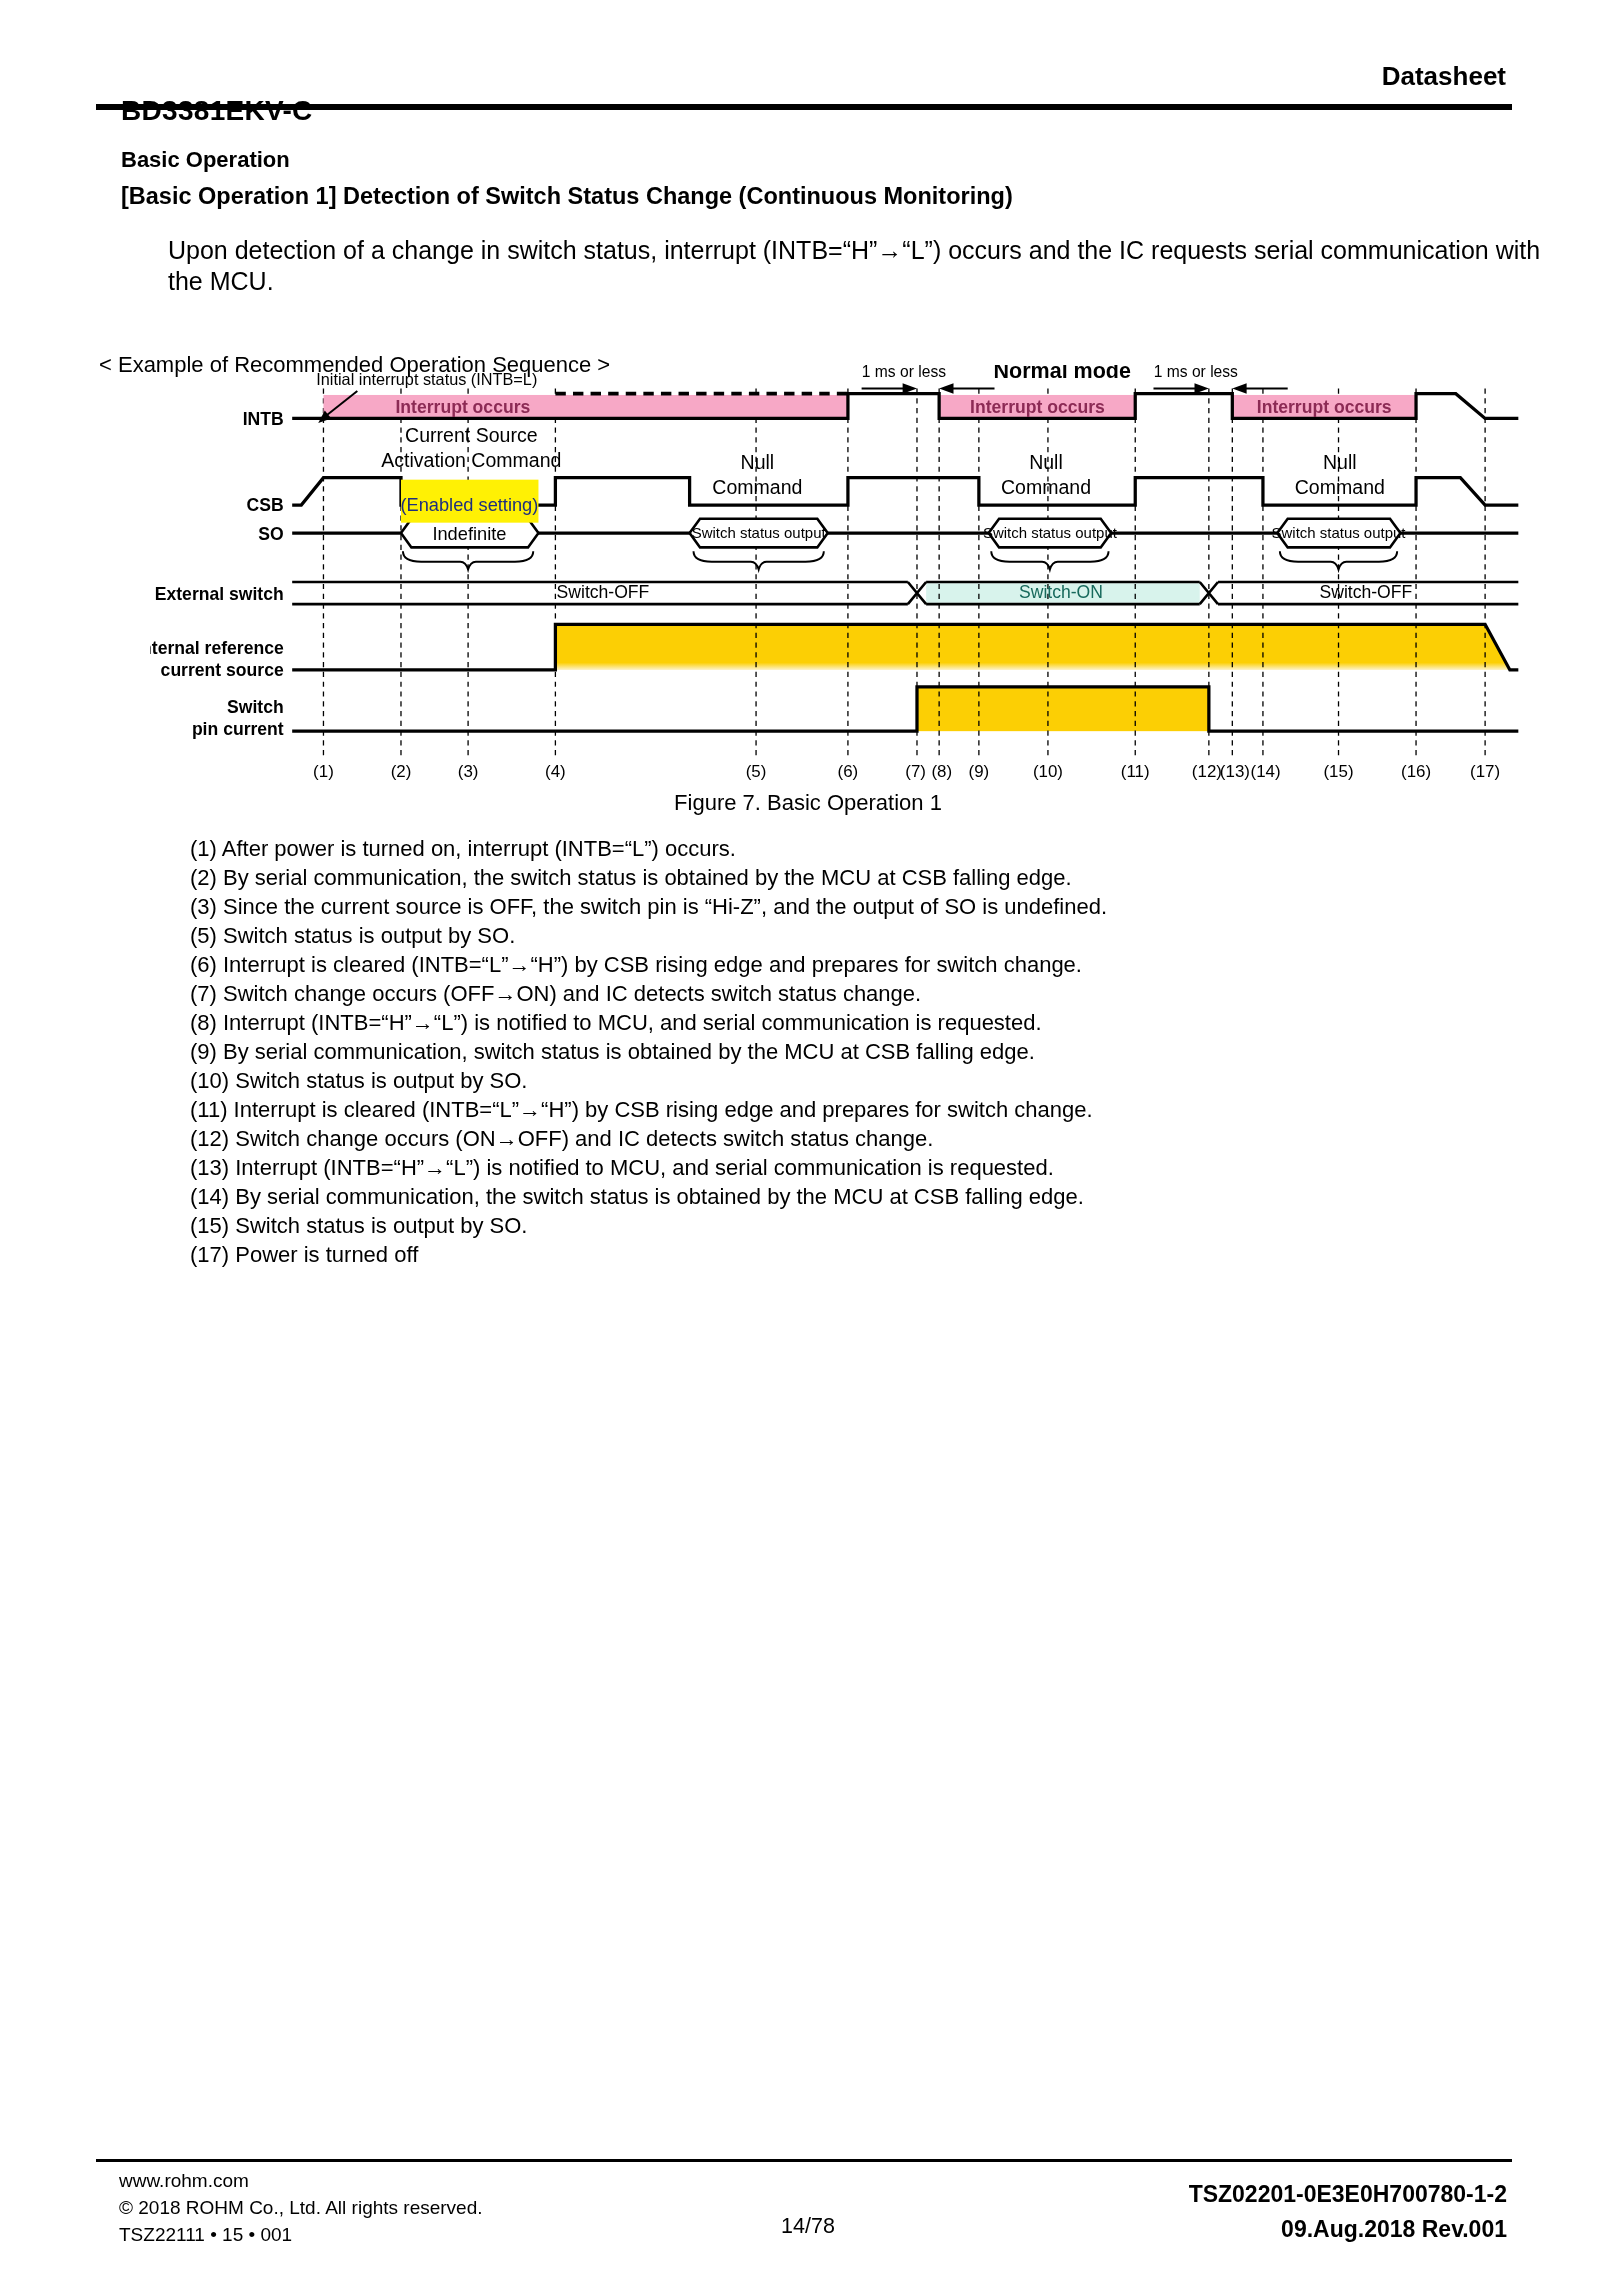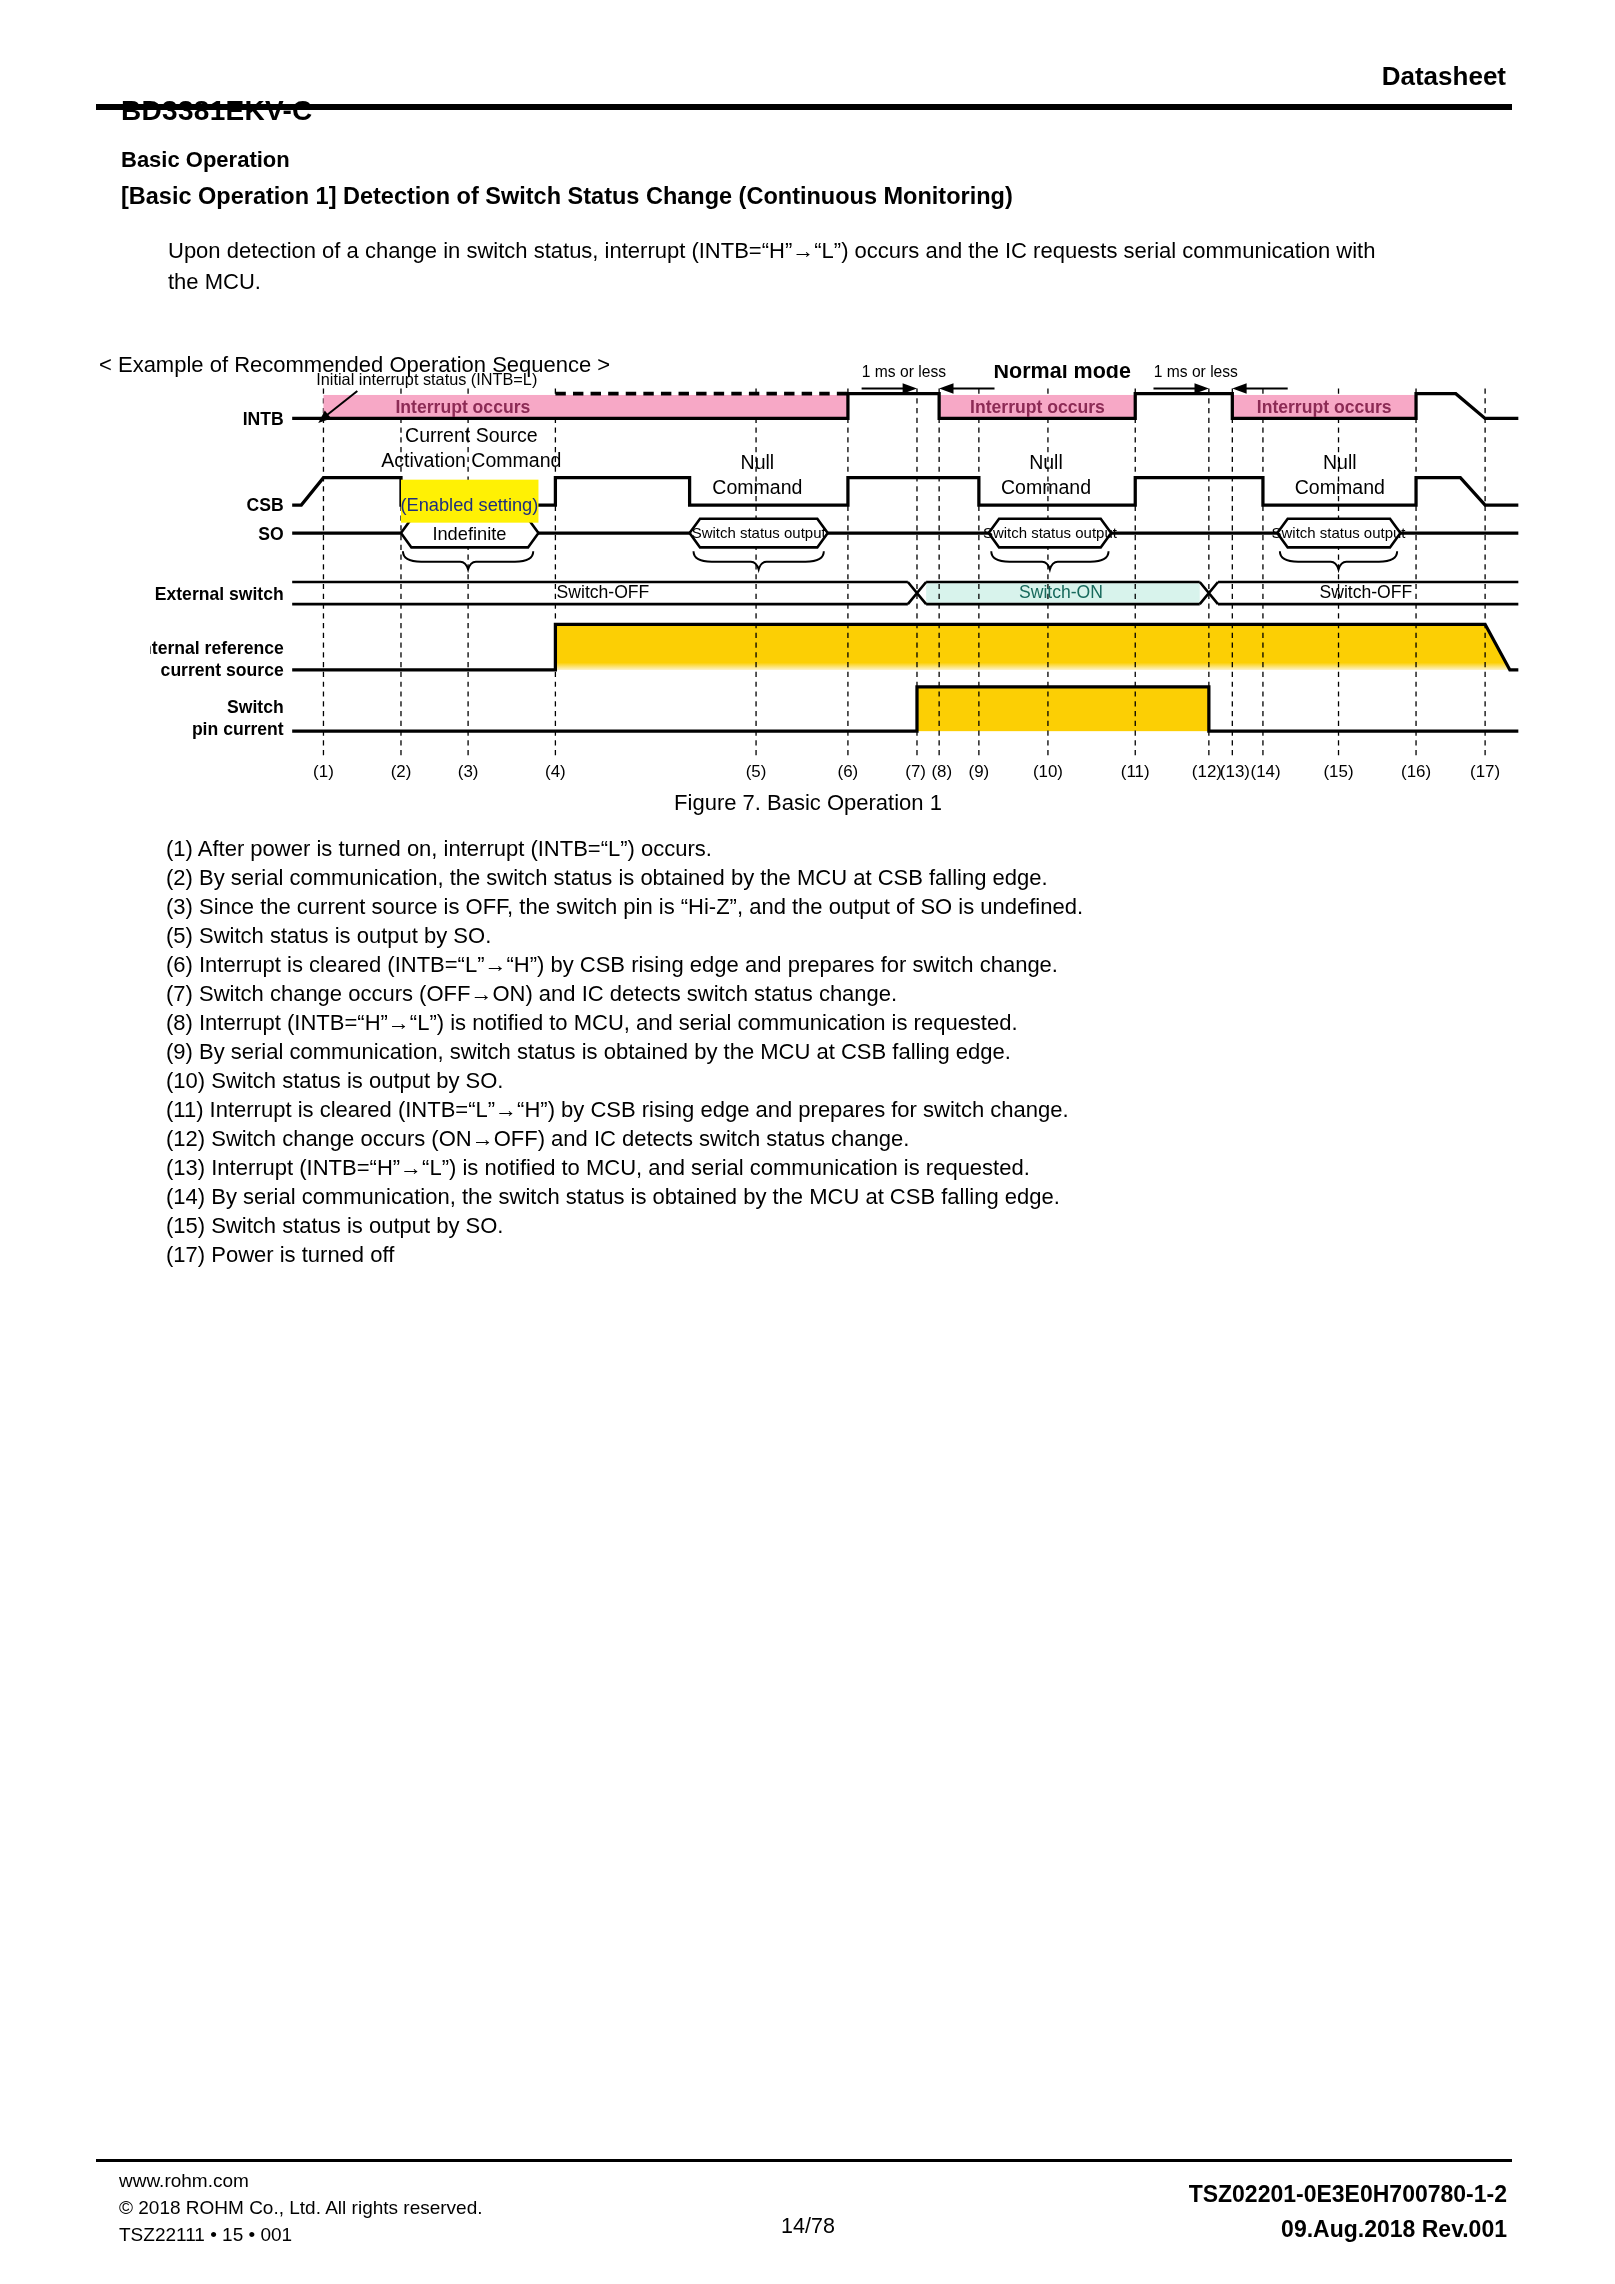--- a/index.html
+++ b/index.html
@@ -6,26 +6,26 @@
   .page {
     position:relative; width:1616px; height:2284px; background:#ffffff;
     font-family:"Liberation Sans", sans-serif; color:#000; overflow:hidden;
   }
   .abs { position:absolute; }
   .hdr-part { left:121px; top:60px; font-size:28px; font-weight:bold; letter-spacing:0.3px;margin-top:35px; }
   .hdr-doc  { right:110px; top:61px; font-size:26px; font-weight:bold; }
   .hdr-rule { left:96px; top:104px; width:1416px; height:5.9px; background:#000; }
   .h1 { left:121px; top:147px; font-size:22px; font-weight:bold; }
   .h2 { left:121px; top:183px; font-size:23.5px; font-weight:bold; }
-  .para { left:168px; top:235px; font-size:22px; line-height:31px; white-space:nowrap; }
+  .para { left:168px; top:235px; font-size:25px; line-height:31px; white-space:nowrap; }
   .example { left:99px; top:352px; font-size:22px; }
   .diagram { left:150px; top:365px; }
   .caption { left:0; top:790px; width:1616px; text-align:center; font-size:22px; }
   .steps { left:166px; top:834px; font-size:22px; line-height:29px; }
-  .steps div { white-space:nowrap; }
+  .steps div { white-space:nowrap;margin-left:24px; }
   .ftr-rule { left:96px; top:2159px; width:1416px; height:2.6px; background:#000; }
   .ftr-left { left:119px; top:2167px; font-size:19px; line-height:27px; }
   .ftr-page { left:0; top:2198px; width:1616px; text-align:center; font-size:21.5px;margin-top:16px; }
   .ftr-right { right:109px; top:2177px; font-size:23px; font-weight:bold; text-align:right; line-height:35px;margin-left:28px; }
 
   
   .dash  { stroke:#000; stroke-width:2; stroke-dasharray:8 7; fill:none; }
   .sig   { fill:none; stroke:#000; stroke-width:5; }
   .sig2  { fill:none; stroke:#000; stroke-width:4; }
   .hex   { fill:#fff; stroke:#000; stroke-width:4; }

